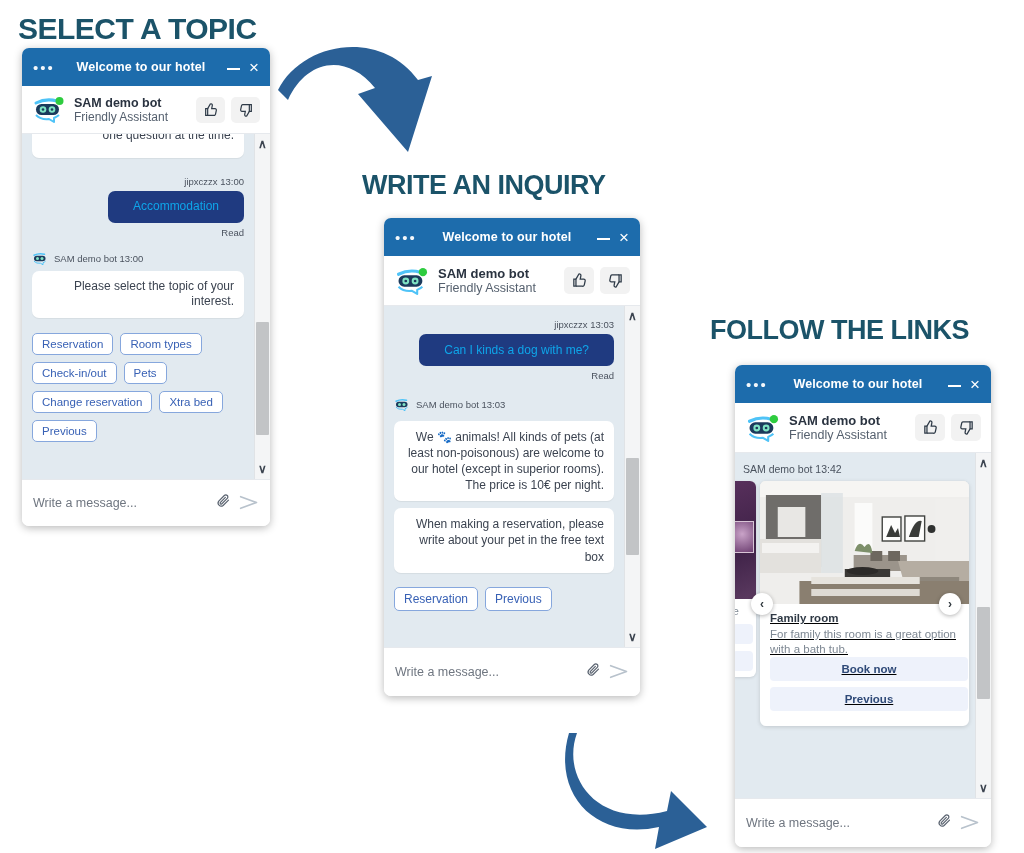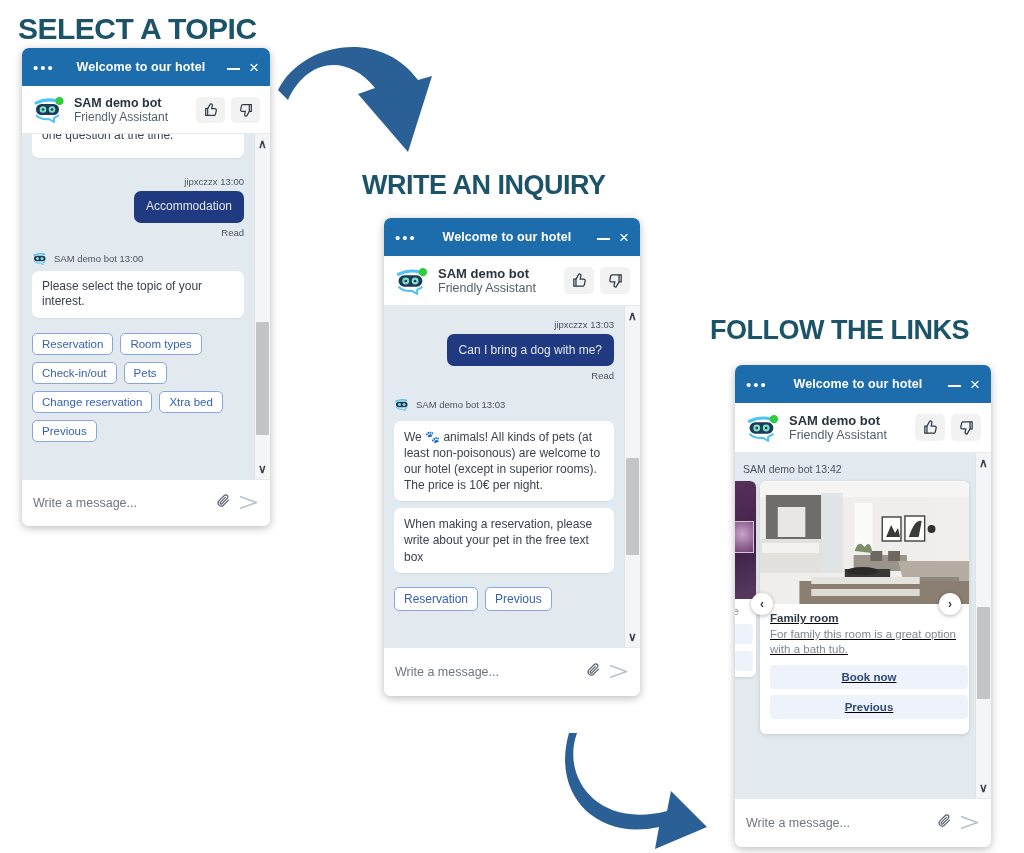--- a/index.html
+++ b/index.html
@@ -82,24 +82,25 @@
   .sbar-arrow { color: #3c4450; font-size: 12px; line-height: 1; padding: 4px 0; font-weight: bold; }
   .sbar-track { flex: 1 1 auto; width: 100%; position: relative; }
   .sbar-thumb { position: absolute; left: 1px; right: 1px; background: #c2c4c6; border-radius: 1px; }
 
   .meta { color: #4a525e; font-size: 9.5px; }
   .meta-right { text-align: right; }
   .bub {
     background: #ffffff; border-radius: 7px;
     padding: 8px 10px; color: #3b4350;
     box-shadow: 0 1px 1px rgba(0,0,0,.06);
+    text-align: right;
   }
   .bub-user {
-    background: #1f3a80; color: #e5e5e5;
-    border-radius: 7px; padding: 8px 12px;
+    background: #1f3a80; color: #0ea5e9;
+    border-radius: 7px; padding: 8px 25px;
     display: inline-block;
   }
   .row-right { display: flex; justify-content: flex-end; }
   .chip-row { display: flex; justify-content: flex-start; flex-wrap: wrap; gap: 7px; }
   .chip {
     background: #ffffff; border: 1px solid #86a7dd;
     color: #3861b5; border-radius: 5px;
     padding: 4px 9px; white-space: nowrap;
   }
   .botline { display: flex; align-items: center; gap: 5px; }
@@ -178,21 +179,21 @@
     overflow: hidden; box-shadow: 0 1px 4px rgba(0,0,0,.15);
     margin-left: 21px;
   }
   .card-img {
     height: 123px; position: relative;
     background: linear-gradient(175deg,#f3f2f0 0%,#e7e5e1 35%,#d6d2cb 70%,#c9c3b9 100%);
     overflow: hidden;
   }
   .card-body { padding: 8px 1px 9px 10px; text-decoration: underline; }
   .card-title { font-size: 11.5px; font-weight: bold; color: #2f3945; margin-bottom: 3px; }
-  .card-desc { font-size: 11.5px; color: #7e8893; line-height: 1.3; margin-bottom: 8px; }
+  .card-desc { font-size: 11.5px; color: #7e8893; line-height: 1.3; margin-bottom: 0; }
   .card-btn {
     background: #eef2fb; color: #2f4a78;
     text-align: center; font-size: 11.5px; font-weight: bold;
     padding: 6px 0; border-radius: 4px; margin-bottom: 6px;
   }
   .car-nav {
     position: absolute; width: 22px; height: 22px; border-radius: 50%;
     background: #ffffff; box-shadow: 0 1px 4px rgba(0,0,0,.3);
     display: flex; align-items: center; justify-content: center;
     font-size: 12px; color: #31393f; font-weight: bold;
@@ -368,21 +369,21 @@
               <path d="M17 14l-4 7a2 2 0 01-3-2l1-5H6a2 2 0 01-2-2.4l1.3-6A2 2 0 017 4h10"></path>
           </svg>
         </span>
       </span>
     </div>
 
     <div class="wg-body">
       <div class="wg-scroll">
         <div class="meta meta-right" style="margin-top:13px;">jipxczzx 13:03</div>
         <div class="row-right" style="margin-top:4px;">
-          <span class="bub-user">Can I bring a dog with me?</span>
+          <span class="bub-user">Can I kinds a dog with me?</span>
         </div>
         <div class="meta meta-right" style="margin-top:4px;">Read</div>
 
         <div class="botline" style="margin-top:16px;">
           <span class="avatar">
             <svg width="17" height="15" viewBox="0 0 34 27">
               <path d="M4 7 Q14 2 25 5" stroke="#4fc3f7" stroke-width="3" fill="none" stroke-linecap="round"></path>
               <rect x="4" y="8" width="23" height="11" rx="5.5" fill="#1b3a5c"></rect>
               <circle cx="11" cy="13.5" r="3" fill="#7fe3c4"></circle>
                 <circle cx="20" cy="13.5" r="3" fill="#7fe3c4"></circle>

